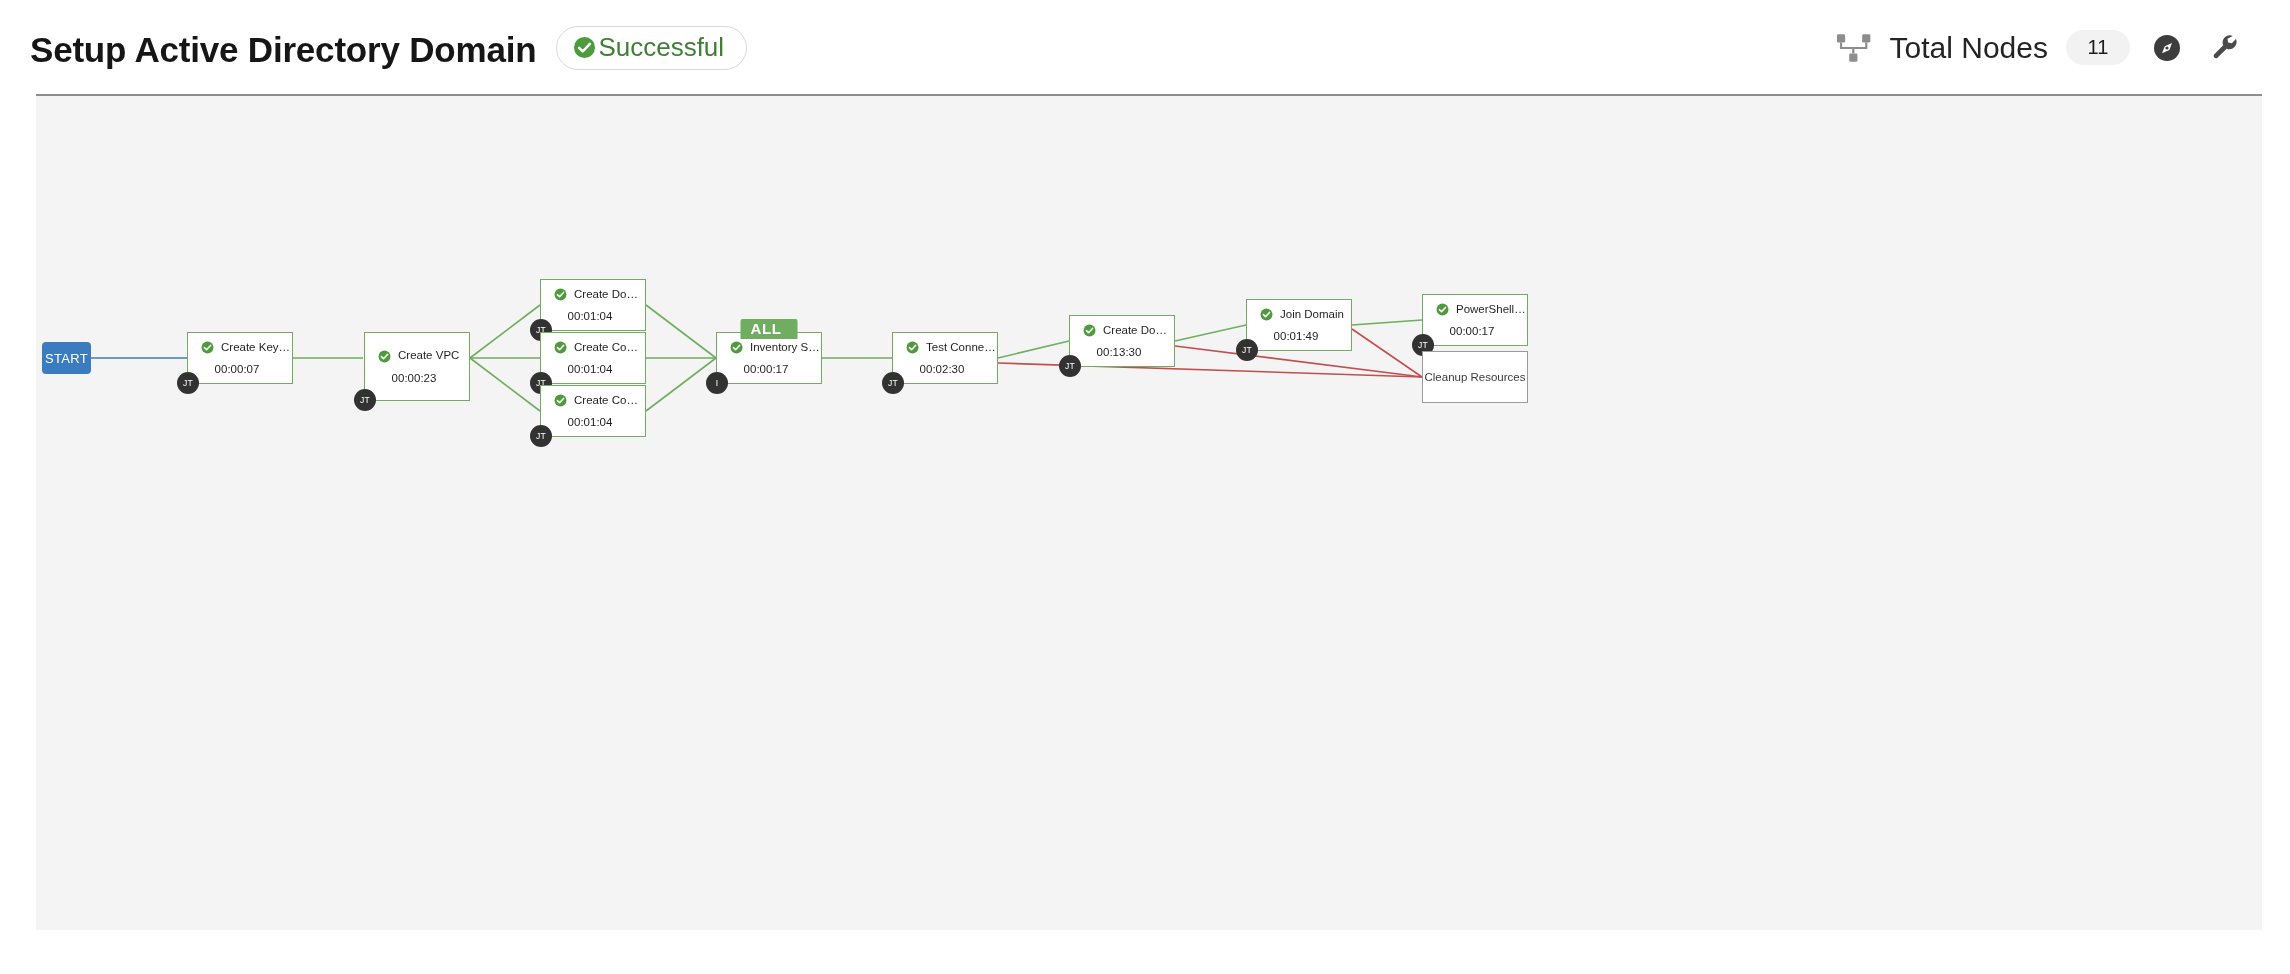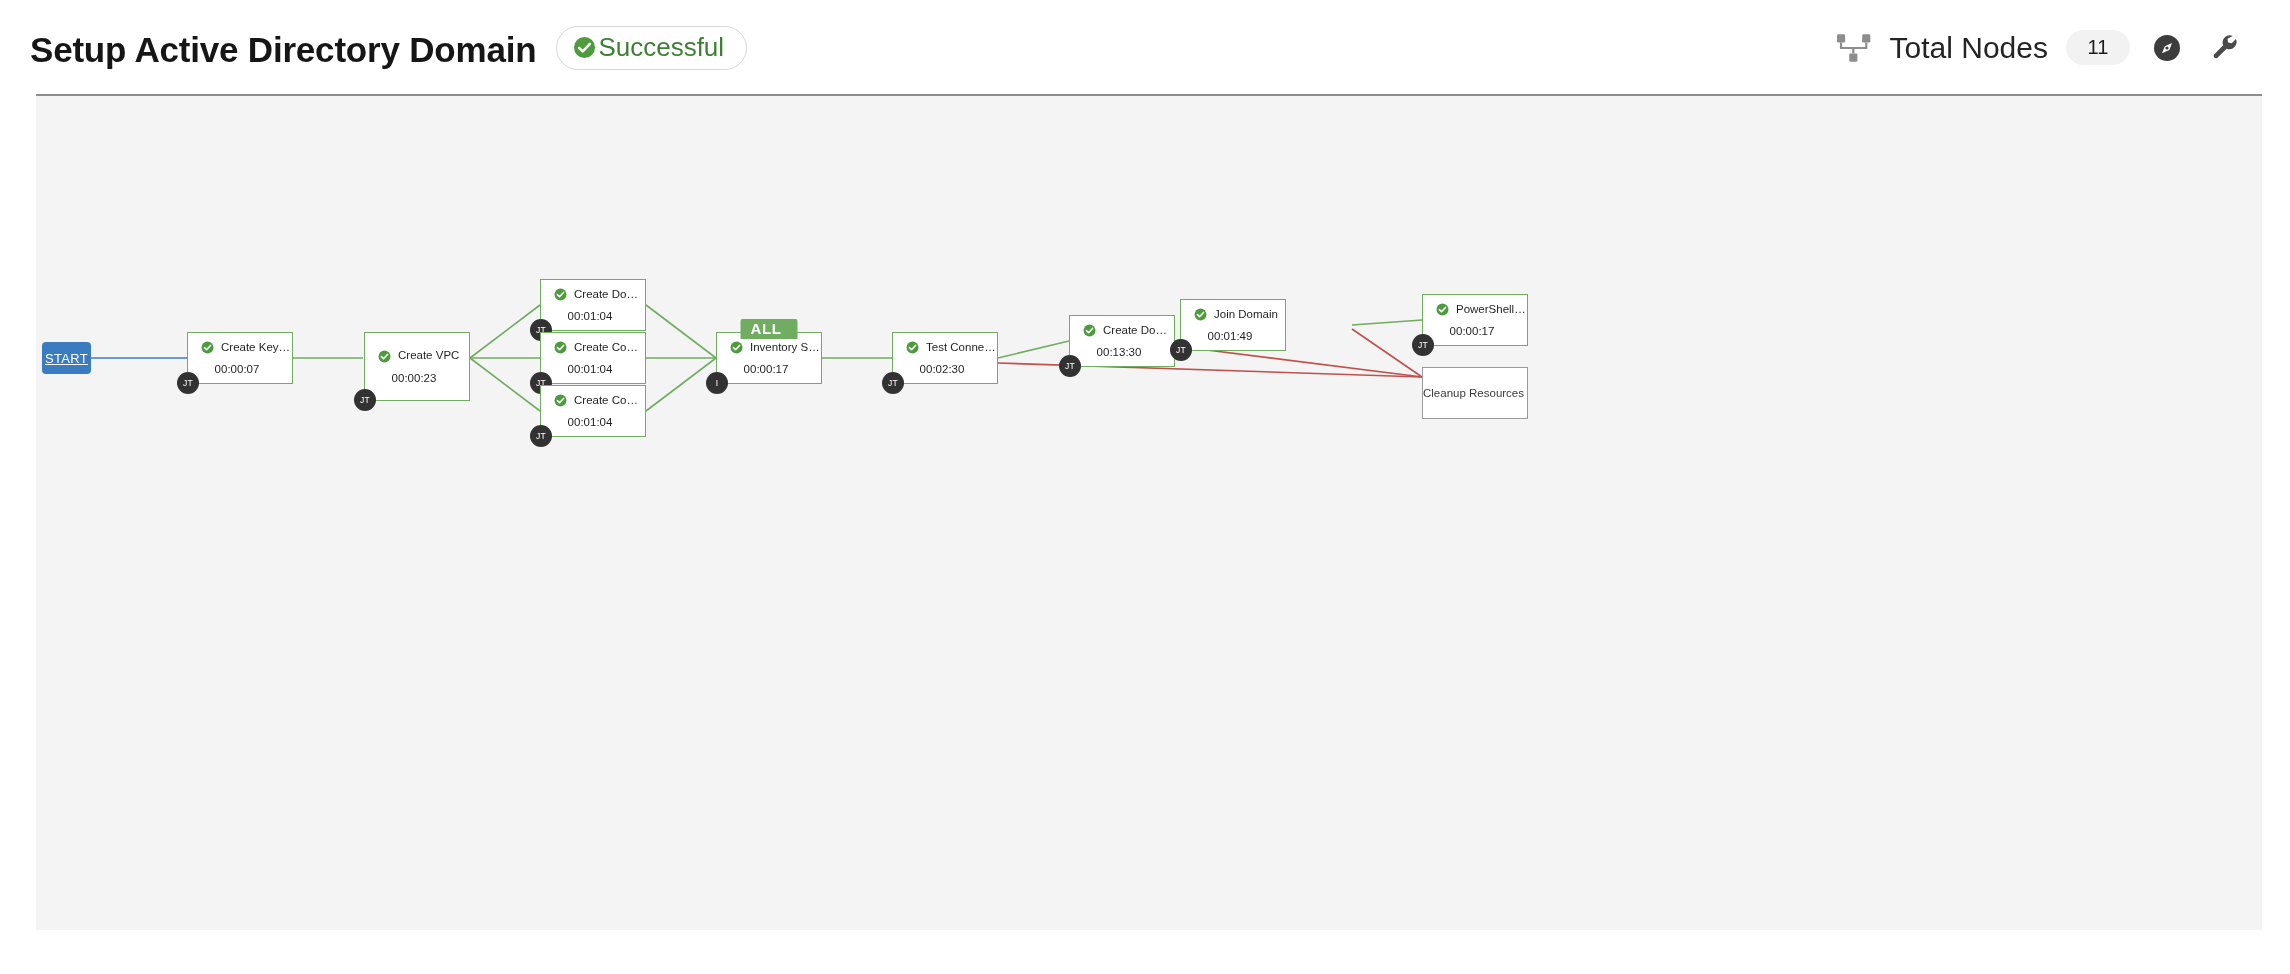--- a/index.html
+++ b/index.html
@@ -130,23 +130,22 @@
     box-sizing: border-box;
     background: #ffffff;
     border: 1.6px solid #70ad60;
     display: flex;
     flex-direction: column;
     justify-content: center;
     z-index: 3;
   }
   .node.pending {
     border-color: #9a9a9a;
-    align-items: flex-start;
-    justify-content: center;
-    margin-top: 16px;
+    align-items: center;
+    justify-content: center;
   }
   .node-title-row {
     display: flex;
     align-items: center;
     gap: 7px;
     padding-left: 13px;
     line-height: 1;
   }
   .node-title {
     font-size: 11.5px;
@@ -293,21 +292,21 @@
         <path d="M1139 245 L1210 229" stroke="#70ad60"></path>
 
         <path d="M1139 250 L1386 281" stroke="#c0504d"></path>
 
         <path d="M1316 229 L1386 224" stroke="#70ad60"></path>
 
         <path d="M1316 233 L1386 281" stroke="#c0504d"></path>
       </g>
     </svg>
 
-    <div class="start-node" style="left:6px; top:246px; width:49px; height:32px;text-decoration:underline;">START</div>
+    <div class="start-node" style="left:6px; top:246px; width:49px; height:32px;">START</div>
 
     <div class="node" style="left:151px; top:236px; width:106px; height:52px;">
       <div class="node-title-row">
         <svg class="node-check" viewBox="0 0 24 24">
           <circle cx="12" cy="12" r="11" fill="#4e9b3e"></circle>
           <path d="M6.4 12.3 L10.2 16.1 L17.6 8.2" stroke="#ffffff" stroke-width="3" fill="none" stroke-linecap="round" stroke-linejoin="round"></path>
         </svg>
         <span class="node-title">Create Keypair</span>
       </div>
       <div class="node-elapsed">00:00:07</div>
@@ -392,21 +391,21 @@
         <svg class="node-check" viewBox="0 0 24 24">
           <circle cx="12" cy="12" r="11" fill="#4e9b3e"></circle>
           <path d="M6.4 12.3 L10.2 16.1 L17.6 8.2" stroke="#ffffff" stroke-width="3" fill="none" stroke-linecap="round" stroke-linejoin="round"></path>
         </svg>
         <span class="node-title">Create Domain</span>
       </div>
       <div class="node-elapsed">00:13:30</div>
       <div class="avatar">JT</div>
     </div>
 
-    <div class="node" style="left:1144px; top:203px; width:106px; height:52px;">
+    <div class="node" style="left:1210px; top:203px; width:106px; height:52px;">
       <div class="node-title-row">
         <svg class="node-check" viewBox="0 0 24 24">
           <circle cx="12" cy="12" r="11" fill="#4e9b3e"></circle>
           <path d="M6.4 12.3 L10.2 16.1 L17.6 8.2" stroke="#ffffff" stroke-width="3" fill="none" stroke-linecap="round" stroke-linejoin="round"></path>
         </svg>
         <span class="node-title">Join Domain</span>
       </div>
       <div class="node-elapsed">00:01:49</div>
       <div class="avatar">JT</div>
     </div>

